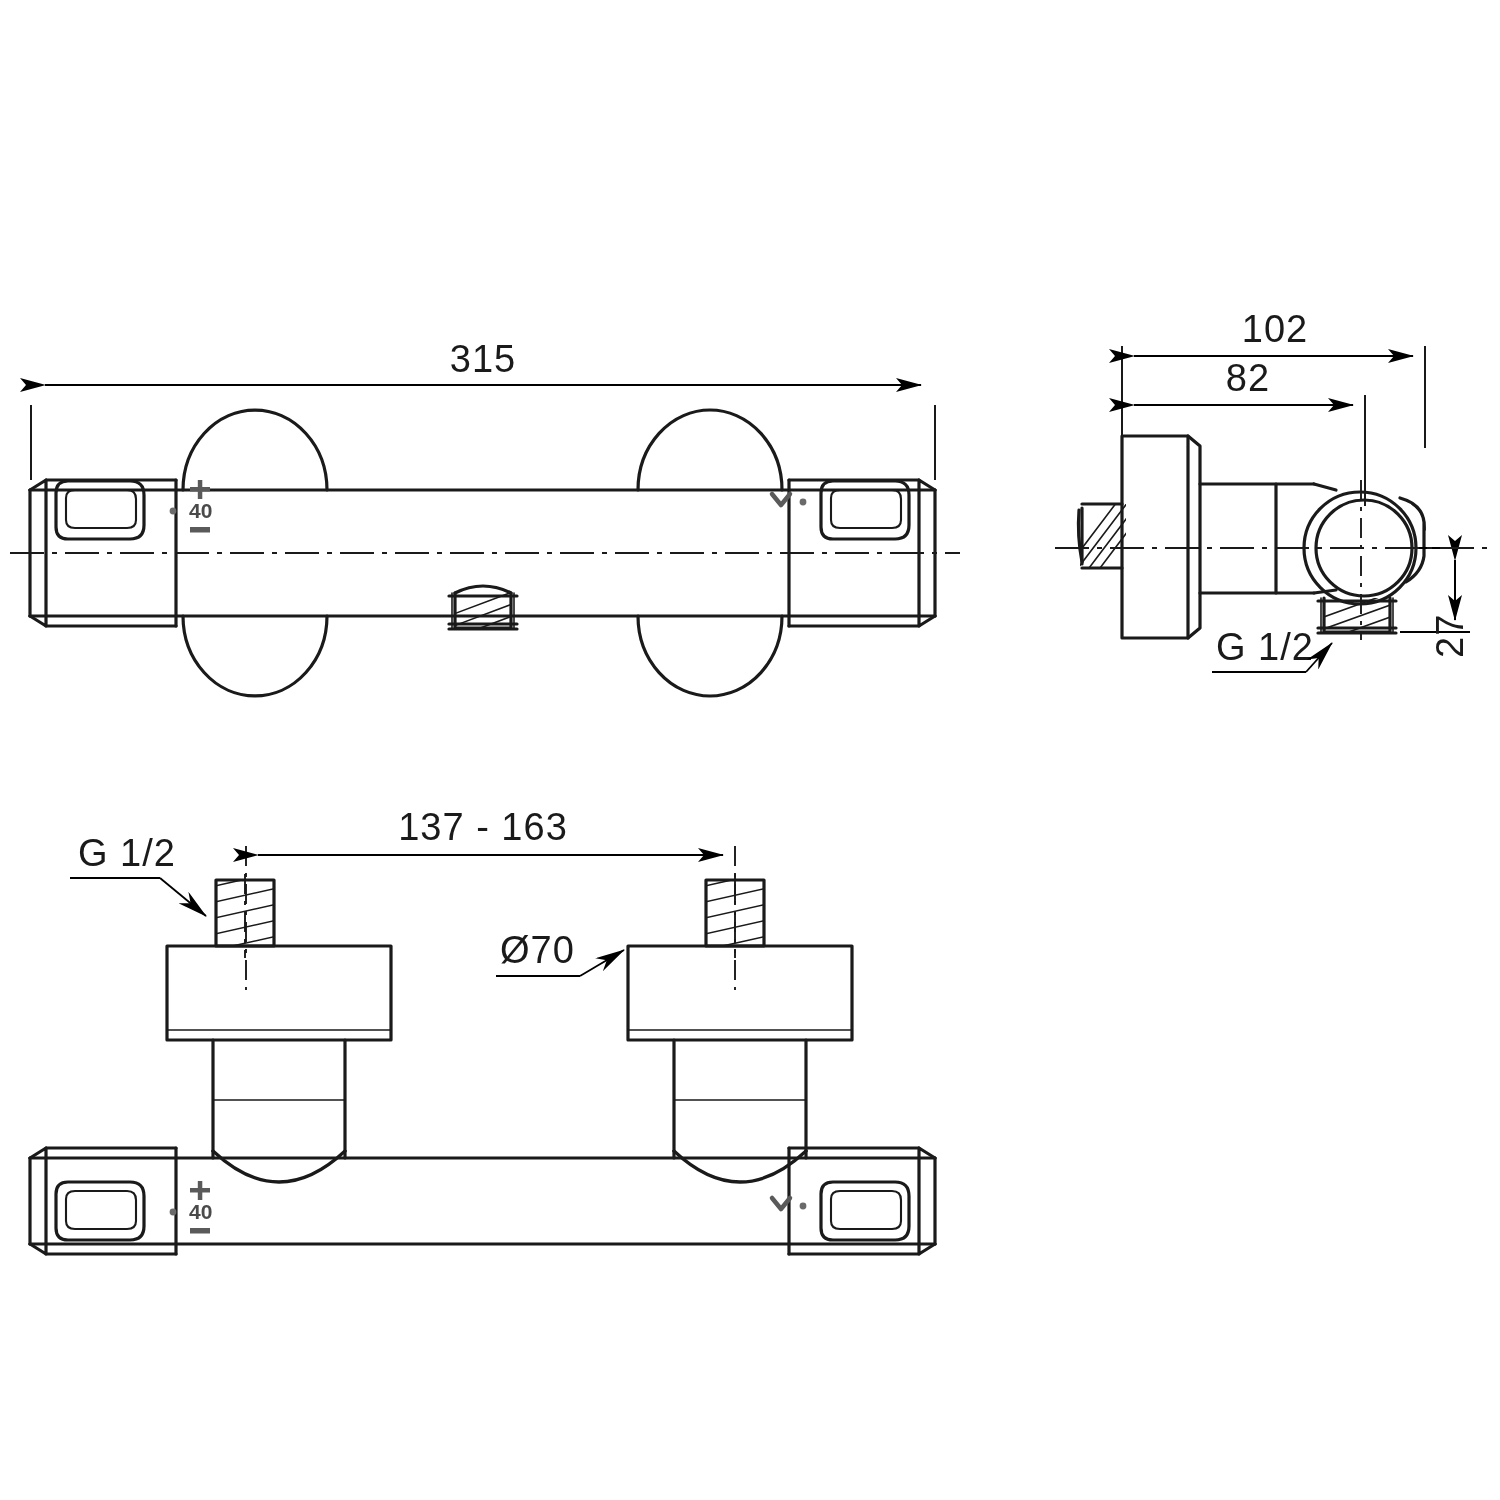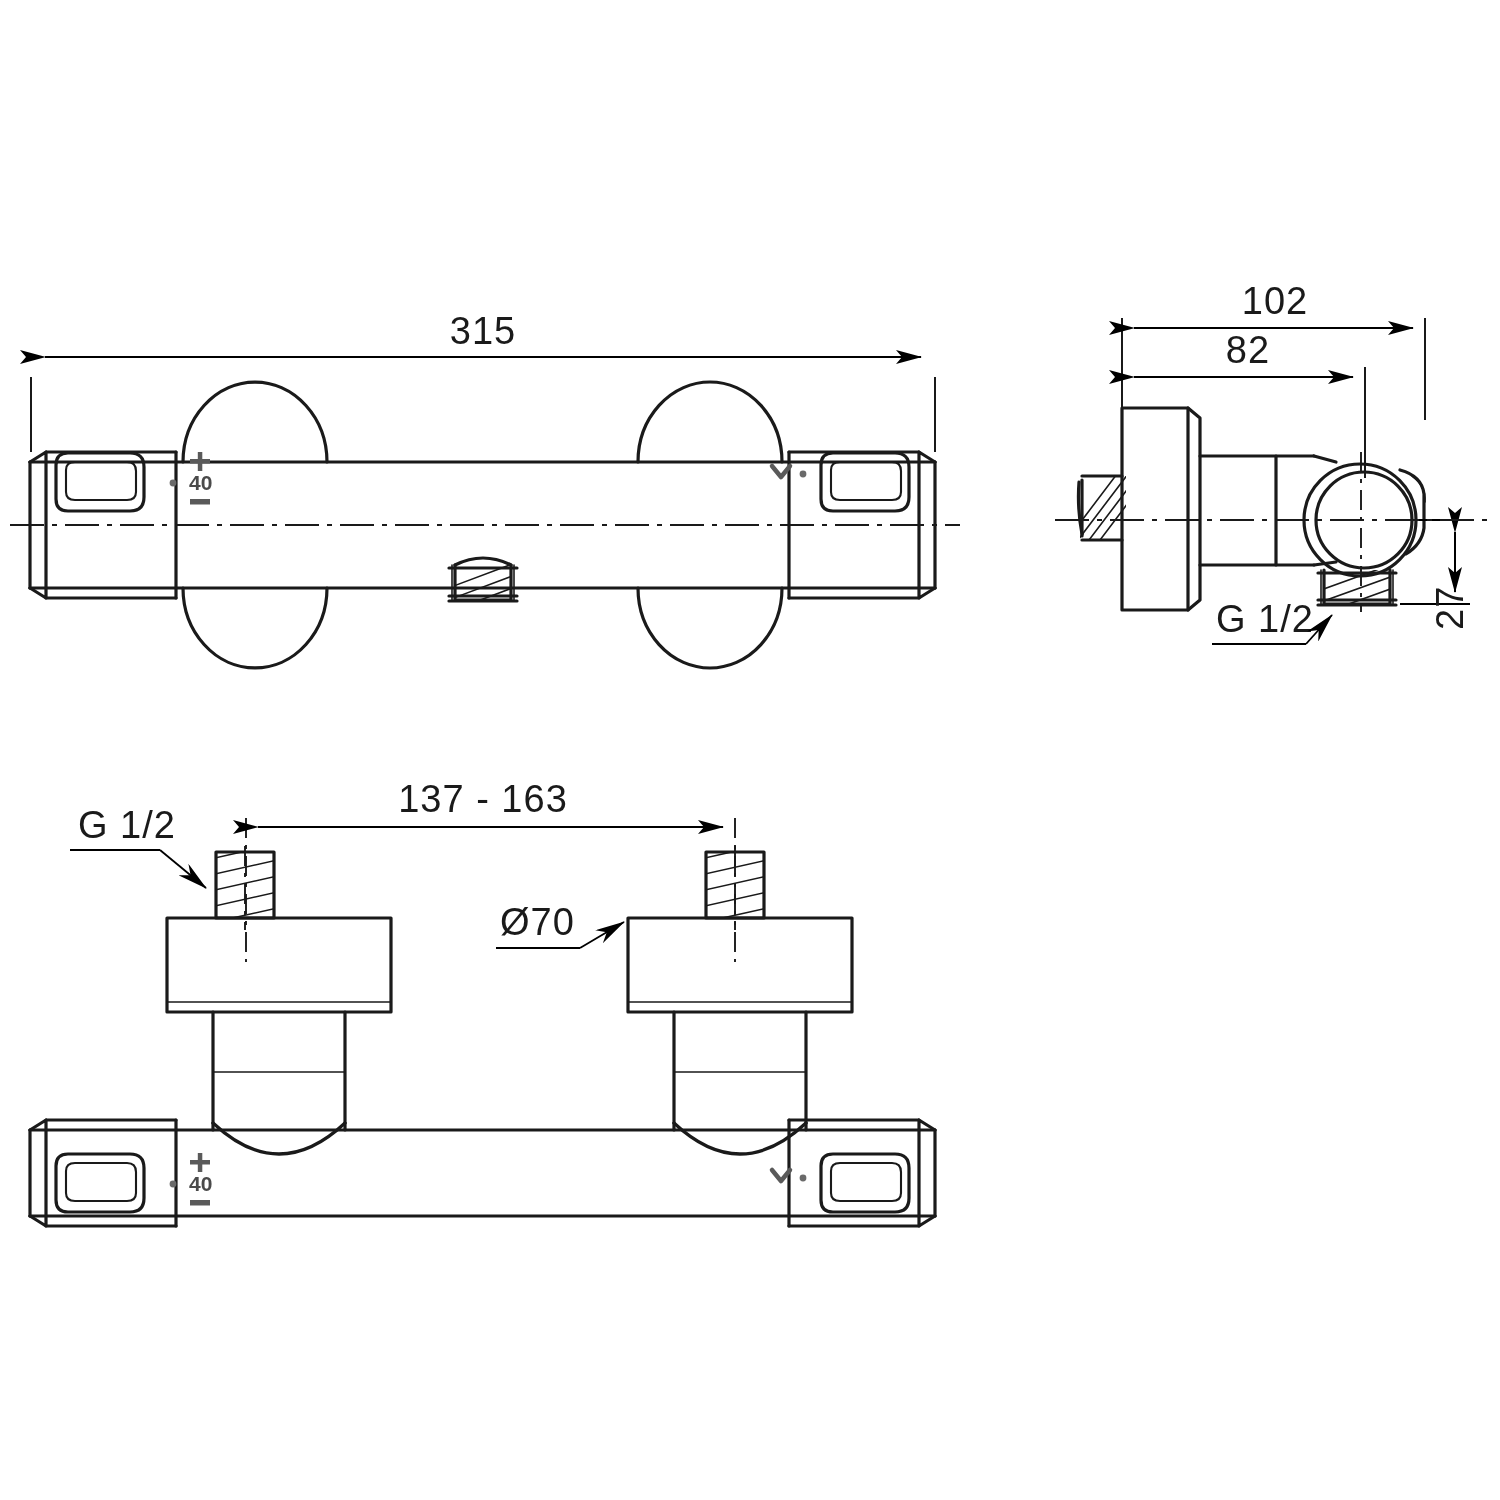--- a/index.html
+++ b/index.html
@@ -10,20 +10,21 @@
   body {
     width: 1500px;
     height: 1500px;
     font-family: "Liberation Sans", sans-serif;
     overflow: hidden;
   }
   #drawing-root {
     position: relative;
     width: 1500px;
     height: 1060px;
+    margin-top: 28px;
   }
   svg#tech-drawing {
     display: block;
     width: 1500px;
     height: 1500px;
   }
   .ln {
     fill: none;
     stroke: #1a1a1a;
     stroke-width: 3.2;

